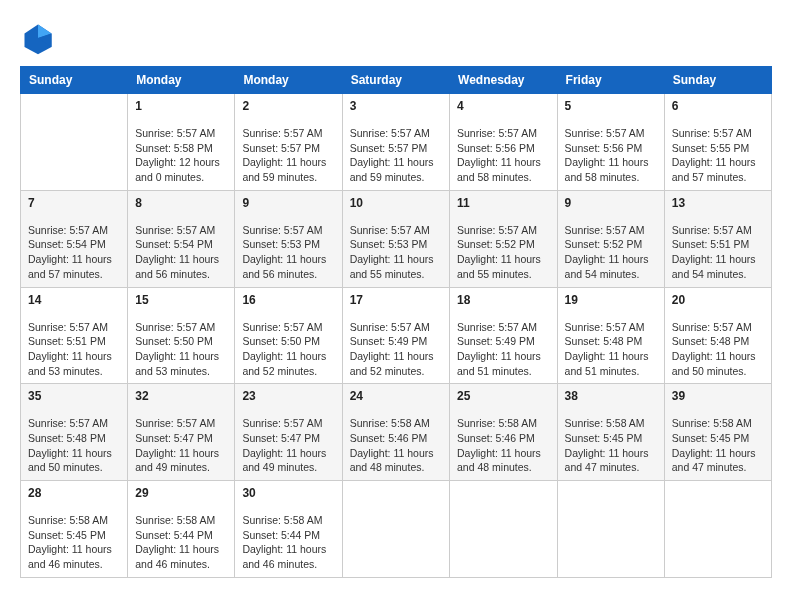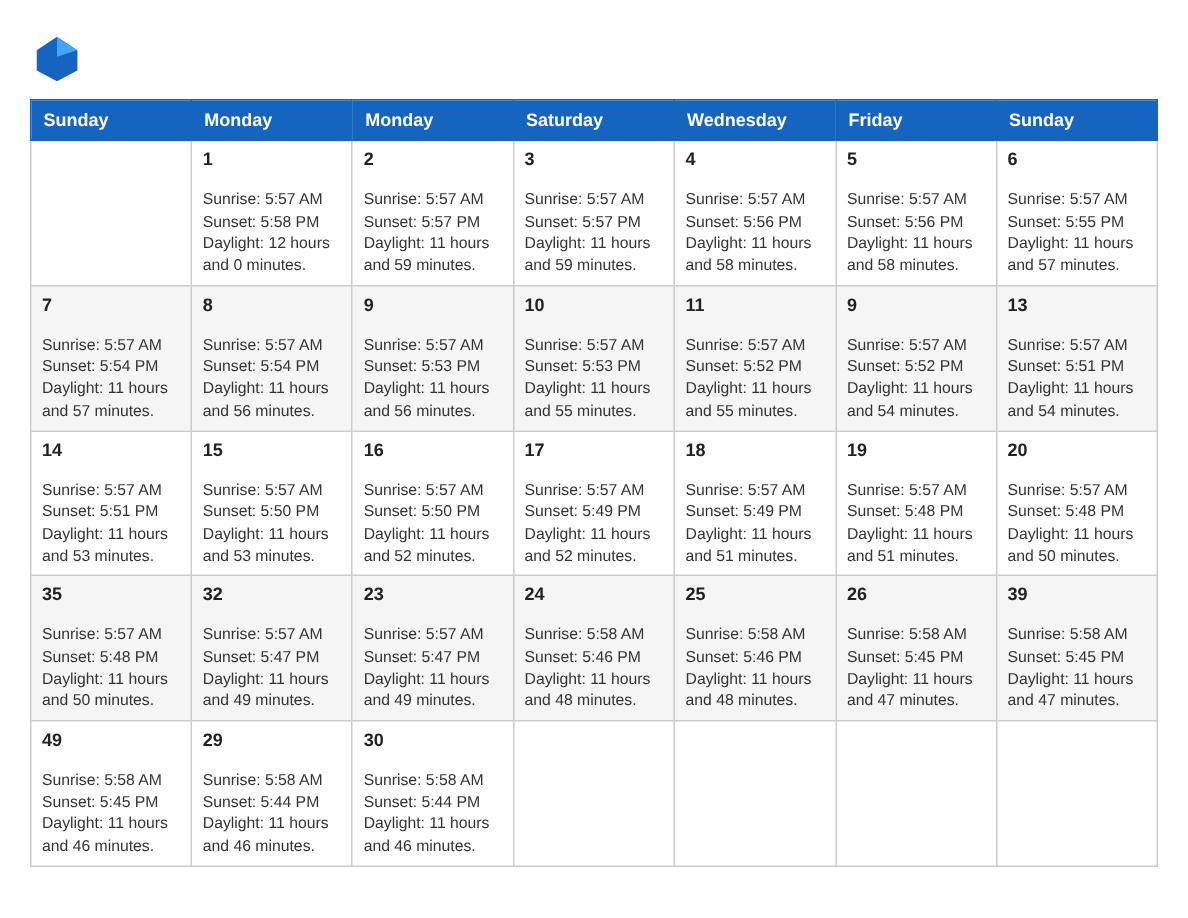--- a/index.html
+++ b/index.html
@@ -224,31 +224,31 @@
         </td>
         <td>
           <div class="day-number">24</div>
           <div class="day-info">Sunrise: 5:58 AM<br>Sunset: 5:46 PM<br>Daylight: 11 hours<br>and 48 minutes.</div>
         </td>
         <td>
           <div class="day-number">25</div>
           <div class="day-info">Sunrise: 5:58 AM<br>Sunset: 5:46 PM<br>Daylight: 11 hours<br>and 48 minutes.</div>
         </td>
         <td>
-          <div class="day-number">26</div>
+          <div class="day-number">38</div>
           <div class="day-info">Sunrise: 5:58 AM<br>Sunset: 5:45 PM<br>Daylight: 11 hours<br>and 47 minutes.</div>
         </td>
         <td>
           <div class="day-number">39</div>
           <div class="day-info">Sunrise: 5:58 AM<br>Sunset: 5:45 PM<br>Daylight: 11 hours<br>and 47 minutes.</div>
         </td>
       </tr>
       <tr>
         <td>
-          <div class="day-number">49</div>
+          <div class="day-number">28</div>
           <div class="day-info">Sunrise: 5:58 AM<br>Sunset: 5:45 PM<br>Daylight: 11 hours<br>and 46 minutes.</div>
         </td>
         <td>
           <div class="day-number">29</div>
           <div class="day-info">Sunrise: 5:58 AM<br>Sunset: 5:44 PM<br>Daylight: 11 hours<br>and 46 minutes.</div>
         </td>
         <td>
           <div class="day-number">30</div>
           <div class="day-info">Sunrise: 5:58 AM<br>Sunset: 5:44 PM<br>Daylight: 11 hours<br>and 46 minutes.</div>
         </td>

